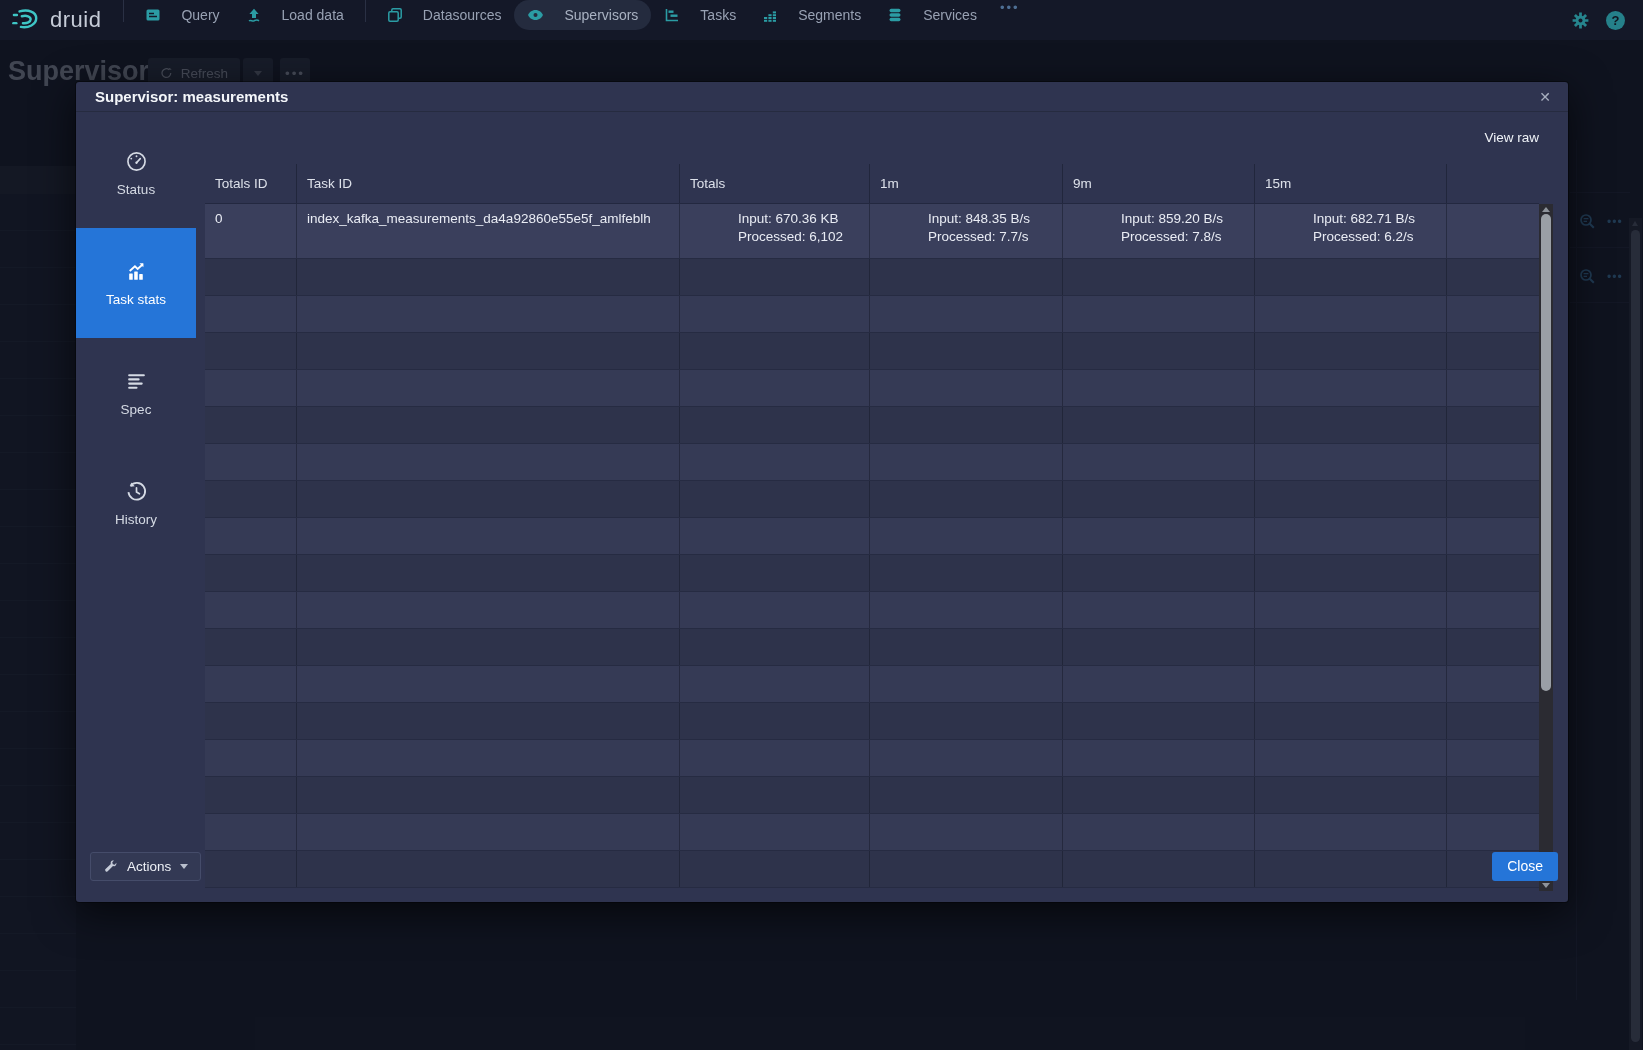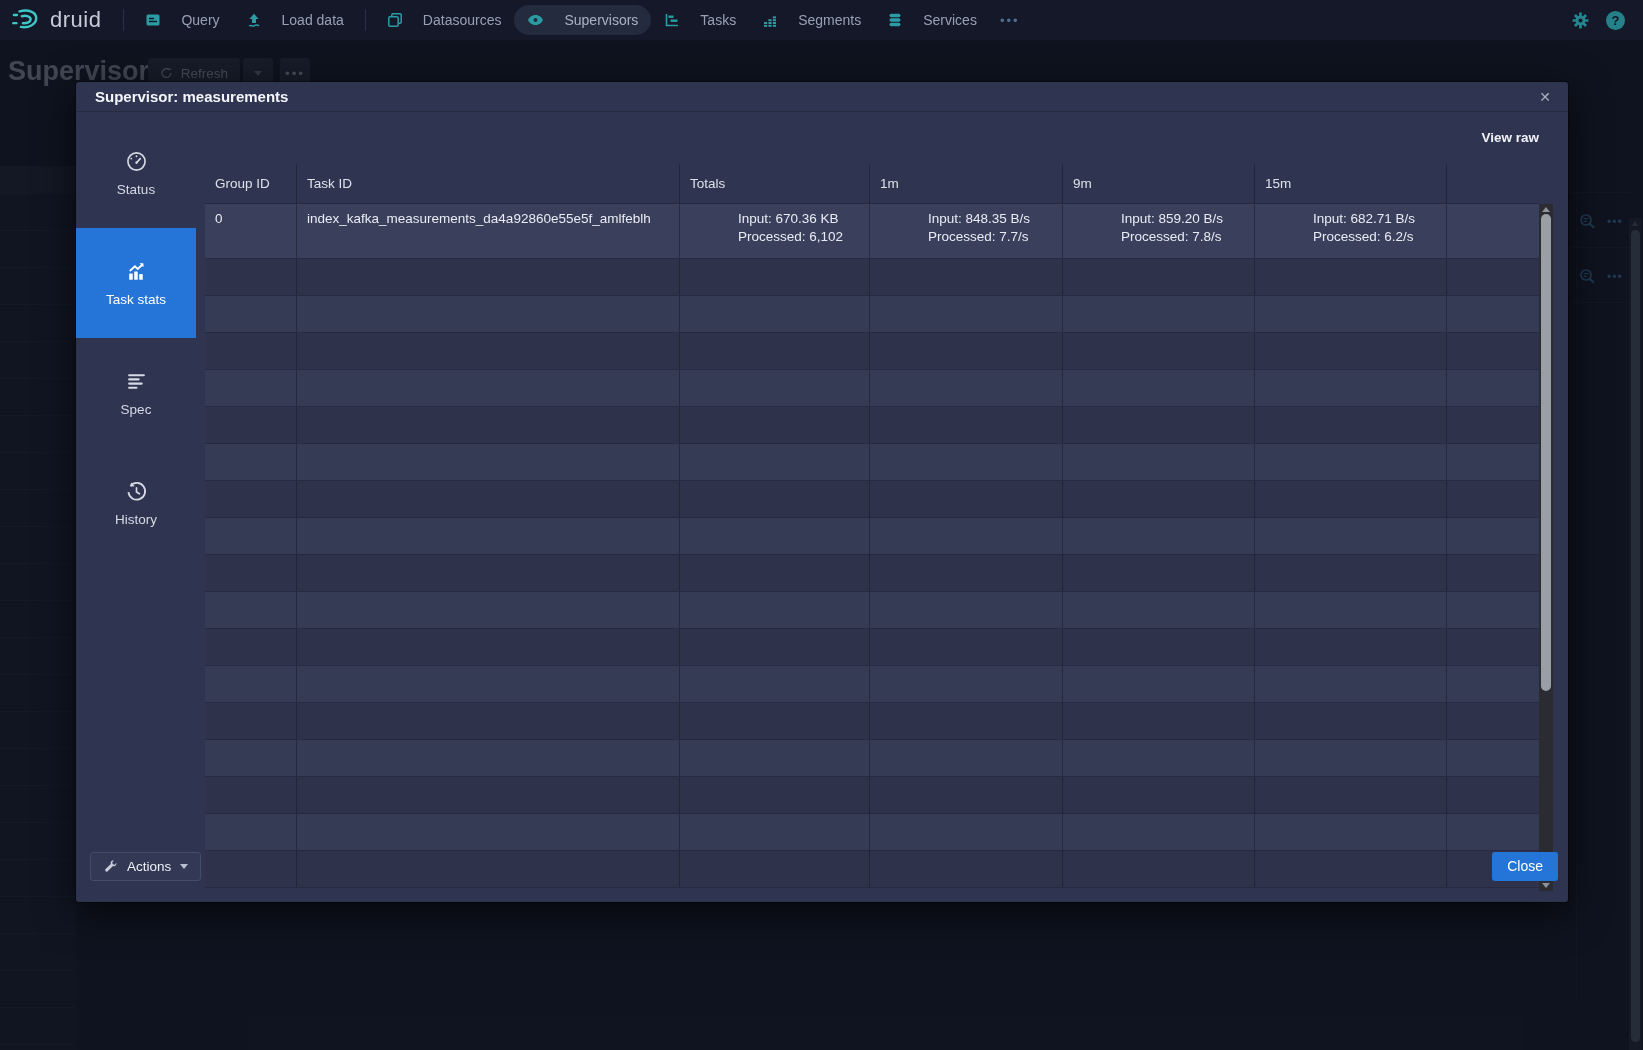--- a/index.html
+++ b/index.html
@@ -3,21 +3,21 @@
 <meta charset="utf-8">
 <style>
   html,body{margin:0;padding:0;background:#0e1120;}
   *{box-sizing:border-box;}
   .screen{position:relative;width:1643px;height:1050px;overflow:hidden;
           background:#171b2c;font-family:"Liberation Sans","DejaVu Sans",sans-serif;
           -webkit-font-smoothing:antialiased;}
 
   
   .nav{position:absolute;left:0;top:0;width:100%;height:40px;background:#141828;
-       display:flex;align-items:center;z-index:30;}
+       display:flex;z-index:30;}
   .brand{display:flex;align-items:center;gap:8px;padding:0 14px 0 10px;}
   .brand-text{font-size:22px;color:#c6ccd8;letter-spacing:.5px;}
   .nav-divider{width:1px;height:22px;background:#2a3044;margin:0 8px;}
   .nav-item{display:flex;align-items:center;gap:20px;height:30px;padding:0 13px;
             color:#98a1b3;font-size:14px;border-radius:15px;cursor:pointer;}
   .nav-item.active{background:#242b3e;color:#a9b2c2;}
   .nav-more{color:#4e6f94;font-size:13px;letter-spacing:2px;padding:0 10px;cursor:pointer;}
   .nav-right{margin-left:auto;display:flex;align-items:center;gap:16px;padding-right:18px;}
   .help-circle{width:19px;height:19px;border-radius:50%;background:#25808a;color:#10141f;
                font-weight:bold;font-size:13px;display:flex;align-items:center;justify-content:center;}
@@ -57,21 +57,21 @@
 
   
   .side-tabs{width:120px;padding-top:5px;display:flex;flex-direction:column;}
   .side-tab{height:110px;display:flex;flex-direction:column;align-items:center;justify-content:center;
             gap:9px;color:#d5dae4;font-size:13.5px;cursor:pointer;}
   .side-tab svg{display:block;}
   .side-tab.active{background:#2575d8;color:#ffffff;}
 
   
   .content{flex:1;position:relative;}
-  .view-raw{position:absolute;top:17px;right:29px;color:#eff2f7;font-size:13.5px;cursor:pointer;font-weight:bold;}
+  .view-raw{position:absolute;top:17px;right:29px;color:#eff2f7;font-size:13.5px;cursor:pointer;}
   .table{position:absolute;left:9px;top:51px;width:1334px;}
   .thead{display:flex;height:40px;border-bottom:1px solid #232840;color:#dde1ea;font-size:13.5px;}
   .thead .cell{display:flex;align-items:center;}
   .cell{height:100%;padding:0 8px 0 10px;border-right:1px solid rgba(18,22,36,.45);overflow:hidden;}
   .c0{width:92px;}.c1{width:383px;}.c2{width:190px;}.c3{width:193px;}.c4{width:192px;}.c5{width:192px;}
   .c6{flex:1;border-right:none;}
   .trow{display:flex;height:37px;border-bottom:1px solid #262b42;}
   .trow.data{height:55px;background:#3a3f5c;}
   .trow.dark{background:#2e334b;}
   .trow.light{background:#353a55;}
@@ -303,21 +303,21 @@
           </svg>
           <span>History</span>
         </div>
       </div>
 
       <div class="content">
         <span class="view-raw">View raw</span>
 
         <div class="table">
           <div class="thead">
-            <div class="cell c0">Group ID</div>
+            <div class="cell c0">Totals ID</div>
             <div class="cell c1">Task ID</div>
             <div class="cell c2">Totals</div>
             <div class="cell c3">1m</div>
             <div class="cell c4">9m</div>
             <div class="cell c5">15m</div>
             <div class="cell c6"></div>
           </div>
 
           <div class="trow data">
             <div class="cell c0">0</div>

